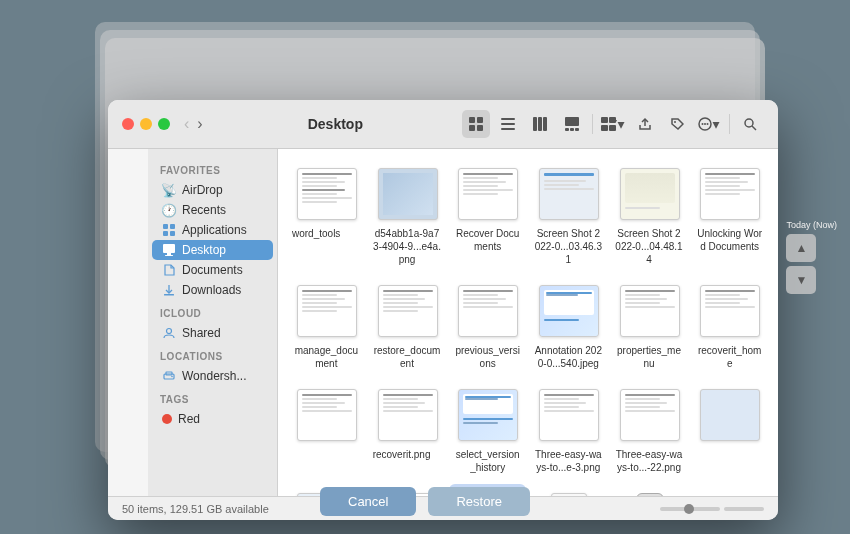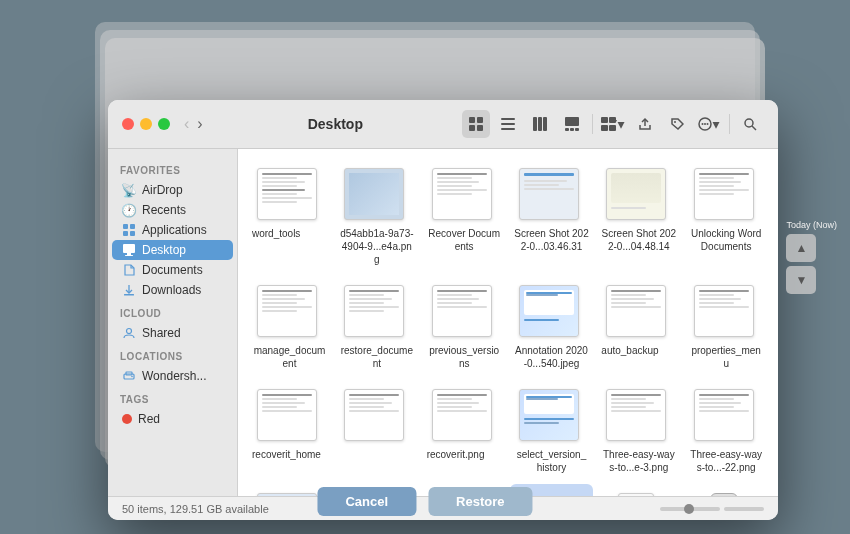--- a/index.html
+++ b/index.html
@@ -103,20 +103,21 @@
       font-size: 14px;
     }
     .tb-icon.active { background: #d0d0d0; }
     .tb-separator { width: 1px; height: 20px; background: #ccc; margin: 0 2px; }
 
     
     .content-area {
       display: flex;
       flex: 1;
       overflow: hidden;
+      margin-left: 40px;
     }
 
     
     .sidebar {
       width: 130px;
       background: #e8e8e8;
       border-right: 1px solid #d0d0d0;
       padding: 8px 0;
       overflow-y: auto;
       flex-shrink: 0;
@@ -275,21 +276,21 @@
       left: 50%;
       transform: translateX(-50%);
       display: flex;
       gap: 12px;
     }
 
     .btn {
       padding: 7px 28px;
       border-radius: 6px;
       font-size: 13px;
-      font-weight: 700;
+      font-weight: 400;
       cursor: pointer;
       border: none;
     }
     .btn-cancel {
       background: #7a9fc2;
       color: white;
     }
     .btn-restore {
       background: #9fb8cc;
       color: white;
@@ -629,32 +630,20 @@
               <div style="height:25px;background:white;border-radius:2px;margin-bottom:2px;padding:2px;">
                 <div class="doc-line blue"></div>
                   <div class="doc-line short" style="background:#88aacc;"></div>
               </div>
               <div class="doc-line blue short"></div>
             </div>
           </div>
           <span class="file-name">Annotation 2020-0...540.jpeg</span>
         </div>
 
-        <div class="file-item">
-          <div class="file-thumbnail">
-            <div class="doc-thumb">
-              <div class="doc-line dark"></div>
-                <div class="doc-line short"></div>
-              <div class="doc-line med"></div>
-                <div class="doc-line short"></div>
-              <div class="doc-line"></div>
-            </div>
-          </div>
-          <span class="file-name">auto_backup</span>
-        </div>
 
         <div class="file-item">
           <div class="file-thumbnail">
             <div class="doc-thumb">
               <div class="doc-line dark"></div>
                 <div class="doc-line short"></div>
               <div class="doc-line med"></div>
                 <div class="doc-line short"></div>
               <div class="doc-line"></div>
             </div>

